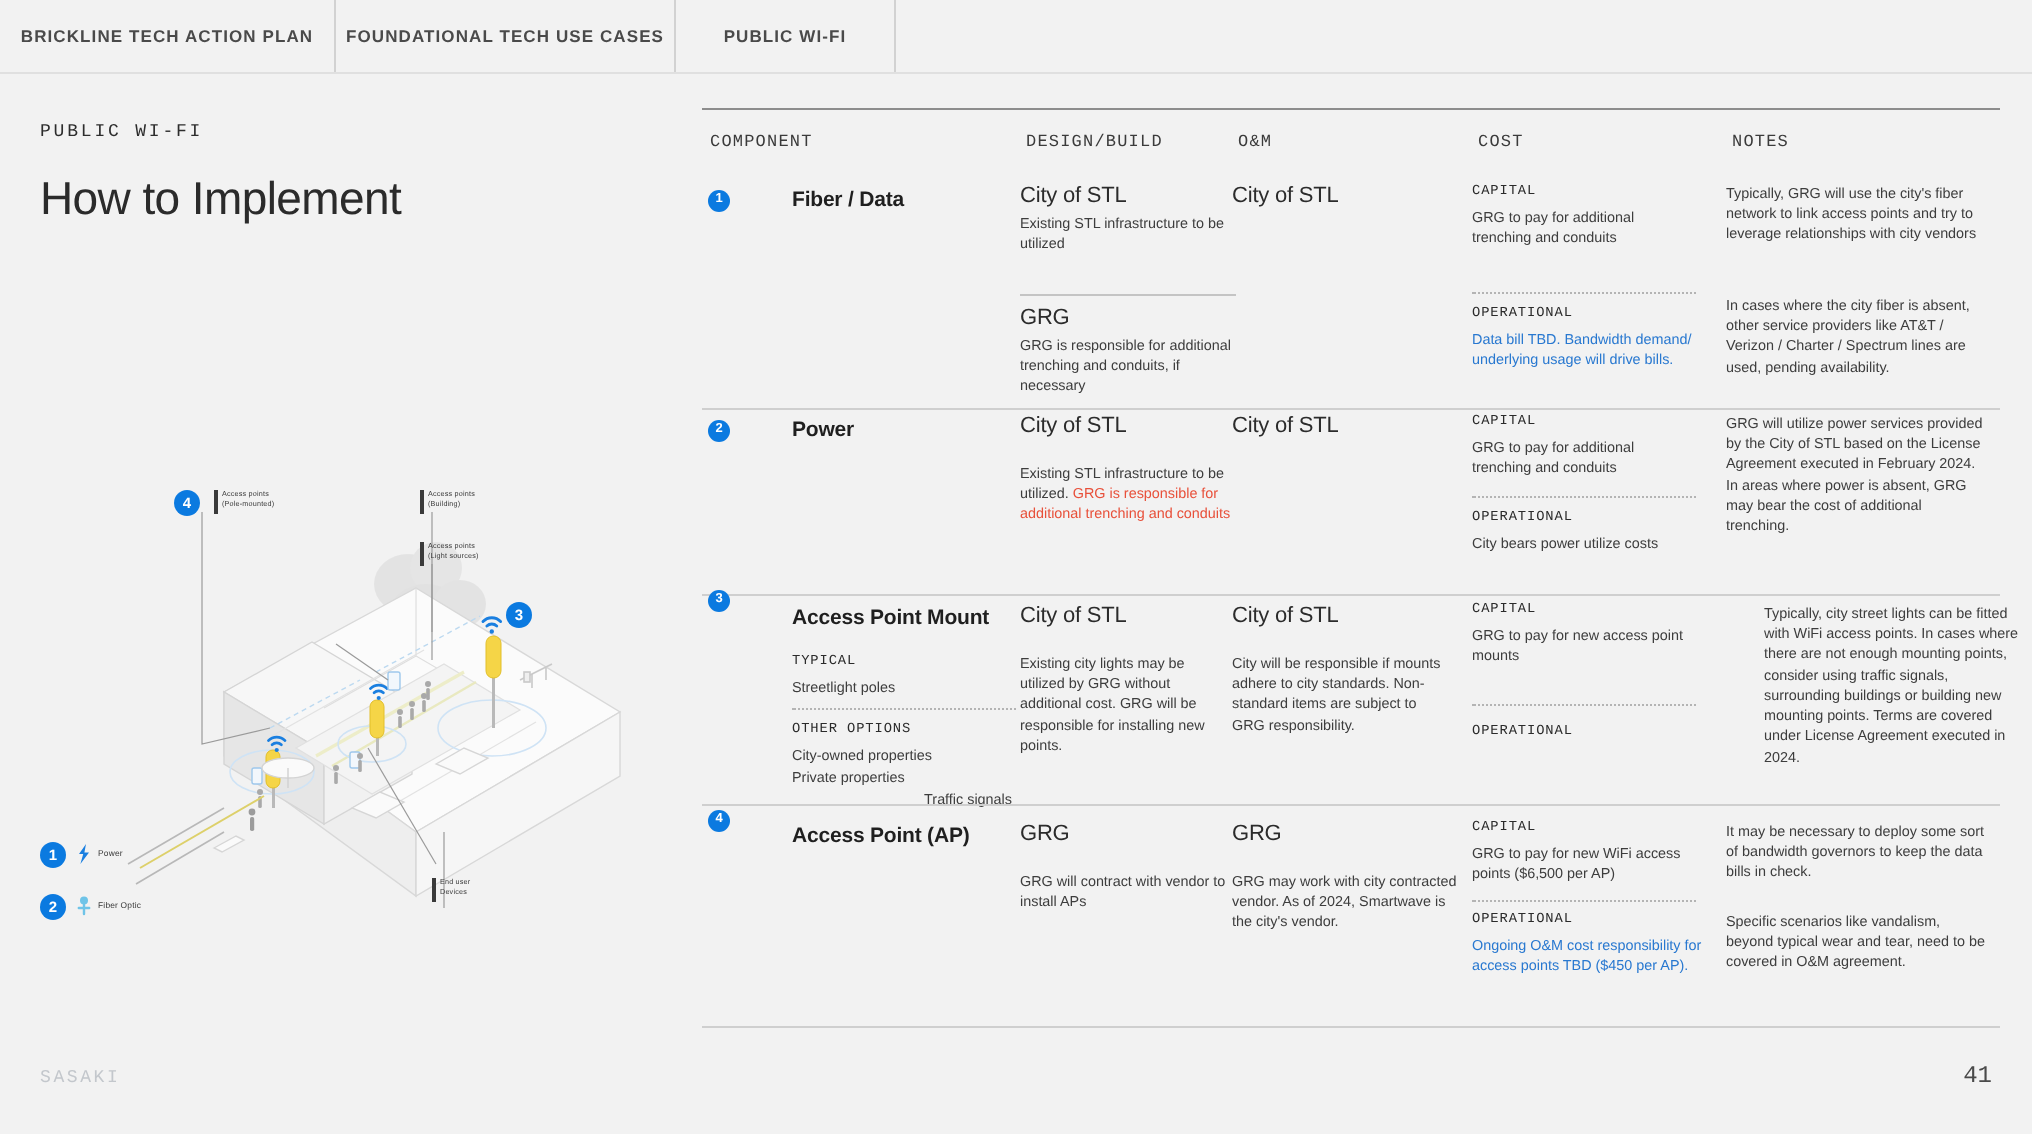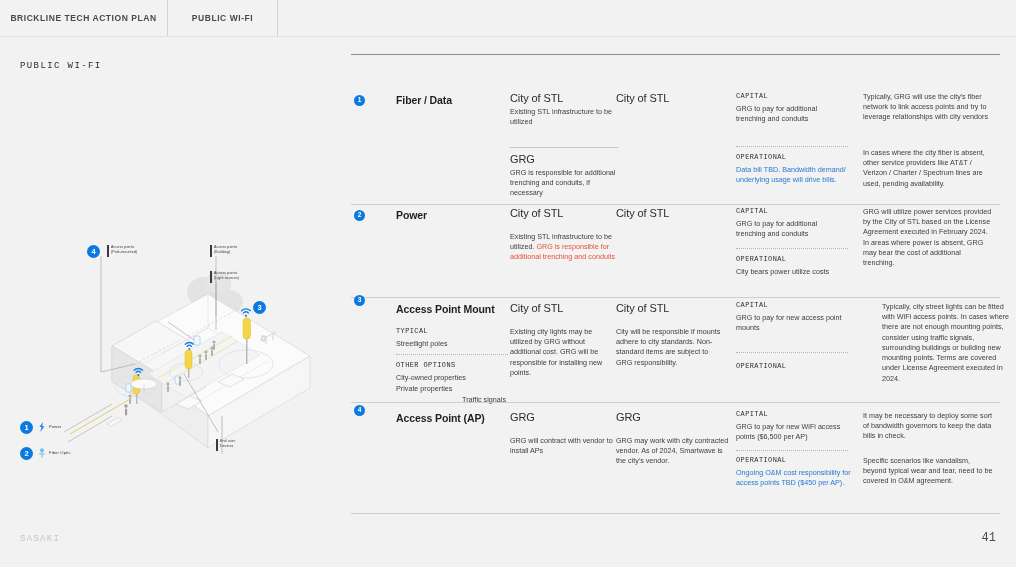--- a/index.html
+++ b/index.html
@@ -239,29 +239,33 @@
 </style>
 </head>
 <body>
 
 <div class="slide">
 
   <div class="tabbar">
     <div class="tab tab-0">
       <span>BRICKLINE TECH ACTION PLAN</span>
     </div>
+    <div class="tab tab-1">
+      <span>FOUNDATIONAL TECH USE CASES</span>
+    </div>
     <div class="tab tab-2">
       <span>PUBLIC WI-FI</span>
     </div>
     <div class="tab tab-rest"></div>
   </div>
   <div class="tabbar-underline"></div>
 
   <div class="left-panel">
     <div class="eyebrow">PUBLIC WI-FI</div>
+    <div class="page-title">How to Implement</div>
 
     <div class="illus">
       <svg width="340" height="260" viewBox="0 0 340 260">
         <defs>
           <linearGradient id="gblk" x1="0" y1="0" x2="0" y2="1">
             <stop offset="0%" stop-color="#f7f7f7"></stop>
             <stop offset="100%" stop-color="#ededed"></stop>
           </linearGradient>
         </defs>
 
@@ -473,20 +477,27 @@
       <svg width="8" height="10" style="position:absolute;left:30px;top:212px;">
         <circle cx="4" cy="2.2" r="2" fill="#6fc4e8"></circle>
         <path d="M4,4.4 L4,9 M1.4,6 L6.6,6" stroke="#6fc4e8" stroke-width="1.2" stroke-linecap="round"></path>
       </svg>
       <div class="legend-txt" style="left:41px; top:214px;">Fiber Optic</div>
     </div>
   </div>
 
   <div class="table">
 
+    <div class="th-row">
+      <div class="th" style="left:4px;">COMPONENT</div>
+      <div class="th" style="left:162px;">DESIGN/BUILD</div>
+      <div class="th" style="left:268px;">O&amp;M</div>
+      <div class="th" style="left:388px;">COST</div>
+      <div class="th" style="left:515px;">NOTES</div>
+    </div>
     <div class="th-rule"></div>
 
     <div>
       <div class="badge" style="left:6px; top:59px;">
         <span>1</span>
       </div>
       <div class="cell c-name" style="left:48px; top:58px; width:112px;">Fiber / Data</div>
 
       <div class="cell c-big" style="left:162px; top:56px; width:100px;">City of STL</div>
       <div class="cell c-sub" style="left:162px; top:71px; width:108px;">Existing STL infrastructure to be utilized</div>

